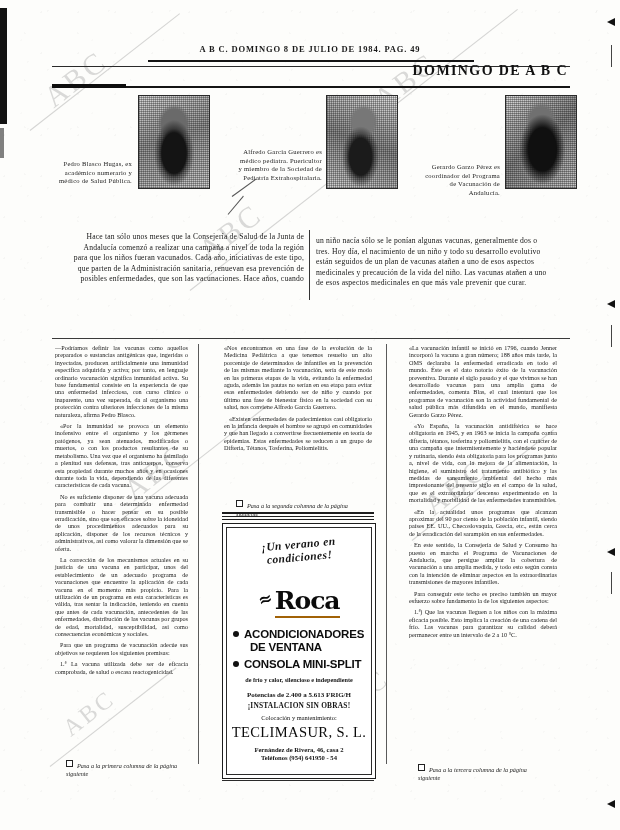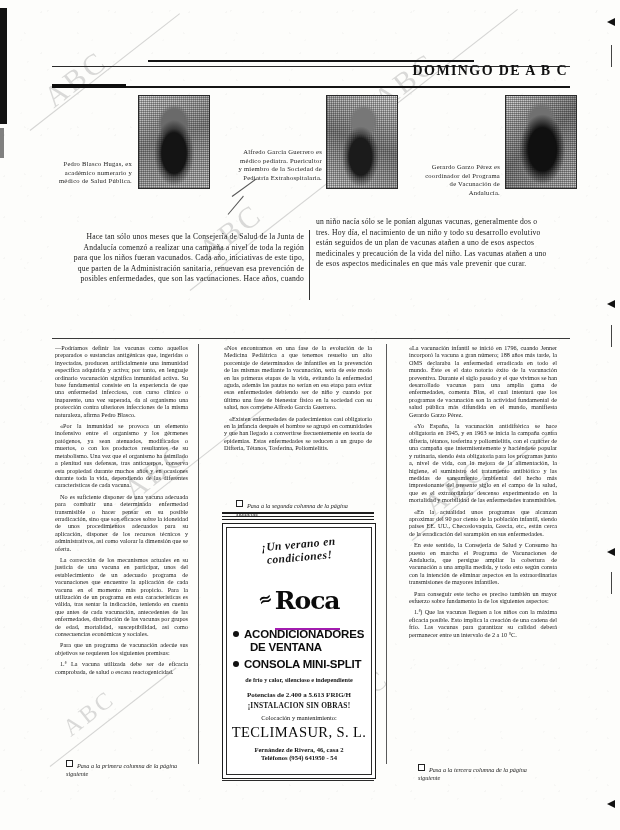--- a/index.html
+++ b/index.html
@@ -124,21 +124,21 @@
   .caption.c3{text-align:right;}
   .lead-line{position:absolute;height:1px;background:#555;transform-origin:left center;}
 
   
   .intro{
     position:absolute;
     font-family:"Liberation Serif", serif;
     font-size:7.6px;line-height:10.6px;color:#161616;letter-spacing:.2px;
   }
   .intro.left{left:70px;top:232px;width:234px;text-align:right;}
-  .intro.right{left:316px;top:217px;width:236px;text-align:left;}
+  .intro.right{left:316px;top:236px;width:236px;text-align:left;}
   .intro-div{position:absolute;left:309px;top:230px;width:1px;height:70px;background:#333;}
 
   
   .headline{
     position:absolute;left:40px;right:40px;top:308px;
     text-align:center;
     font-family:"Liberation Serif", serif;
     font-style:italic;font-weight:700;
     font-size:22px;letter-spacing:.3px;color:#0b0b0b;
     word-spacing:4px;
@@ -194,21 +194,21 @@
   }
   .ad-logo{
     position:absolute;left:0;right:0;top:62px;text-align:center;
     font-family:"DejaVu Serif", serif;
     font-weight:700;font-size:25px;letter-spacing:-1px;color:#0b0b0b;
   }
   .ad-logo .tilde{
     display:inline-block;font-size:17px;transform:rotate(-18deg);
     margin-right:3px;vertical-align:4px;font-style:italic;
   }
-  .ad-logo .u{display:inline-block;border-bottom:2px solid #a21caf;padding-bottom:13px;text-align:center;}
+  .ad-logo .u{display:inline-block;border-bottom:2px solid #a16207;padding-bottom:1px;text-align:center;}
   .bullet-row{
     position:absolute;left:10px;width:136px;
     font-family:"Liberation Sans", sans-serif;
     font-weight:700;font-size:11.5px;color:#0d0d0d;letter-spacing:-.2px;
   }
   .bullet-row .dot{
     display:inline-block;width:6px;height:6px;border-radius:50%;
     background:#111;margin-right:5px;vertical-align:1px;
   }
   .br1{top:104px;}
@@ -260,20 +260,21 @@
   <div class="wm w5">ABC</div>
   <div class="wm w6">ABC</div>
   <div class="wm w7">ABC</div>
   <div class="wm-line" style="left:30px;top:130px;width:190px;transform:rotate(-38deg);"></div>
   <div class="wm-line" style="left:190px;top:290px;width:200px;transform:rotate(-38deg);"></div>
   <div class="wm-line" style="left:360px;top:132px;width:200px;transform:rotate(-38deg);"></div>
   <div class="wm-line" style="left:110px;top:528px;width:200px;transform:rotate(-38deg);"></div>
   <div class="wm-line" style="left:412px;top:540px;width:180px;transform:rotate(-38deg);"></div>
   <div class="wm-line" style="left:50px;top:766px;width:160px;transform:rotate(-38deg);"></div>
 
+  <div class="masthead">A B C. DOMINGO 8 DE JULIO DE 1984. PAG. 49</div>
   <div class="rule-top"></div>
   <div class="rule-top2"></div>
   <div class="section-head">DOMINGO DE A B C</div>
   <div class="rule-sec"></div>
   <div class="rule-sec-stub"></div>
 
   <div class="photo p1" style="left:138px;top:95px;width:70px;height:92px;">
       <div class="px"></div>
     </div>
   <div class="photo p2" style="left:326px;top:95px;width:70px;height:92px;">

